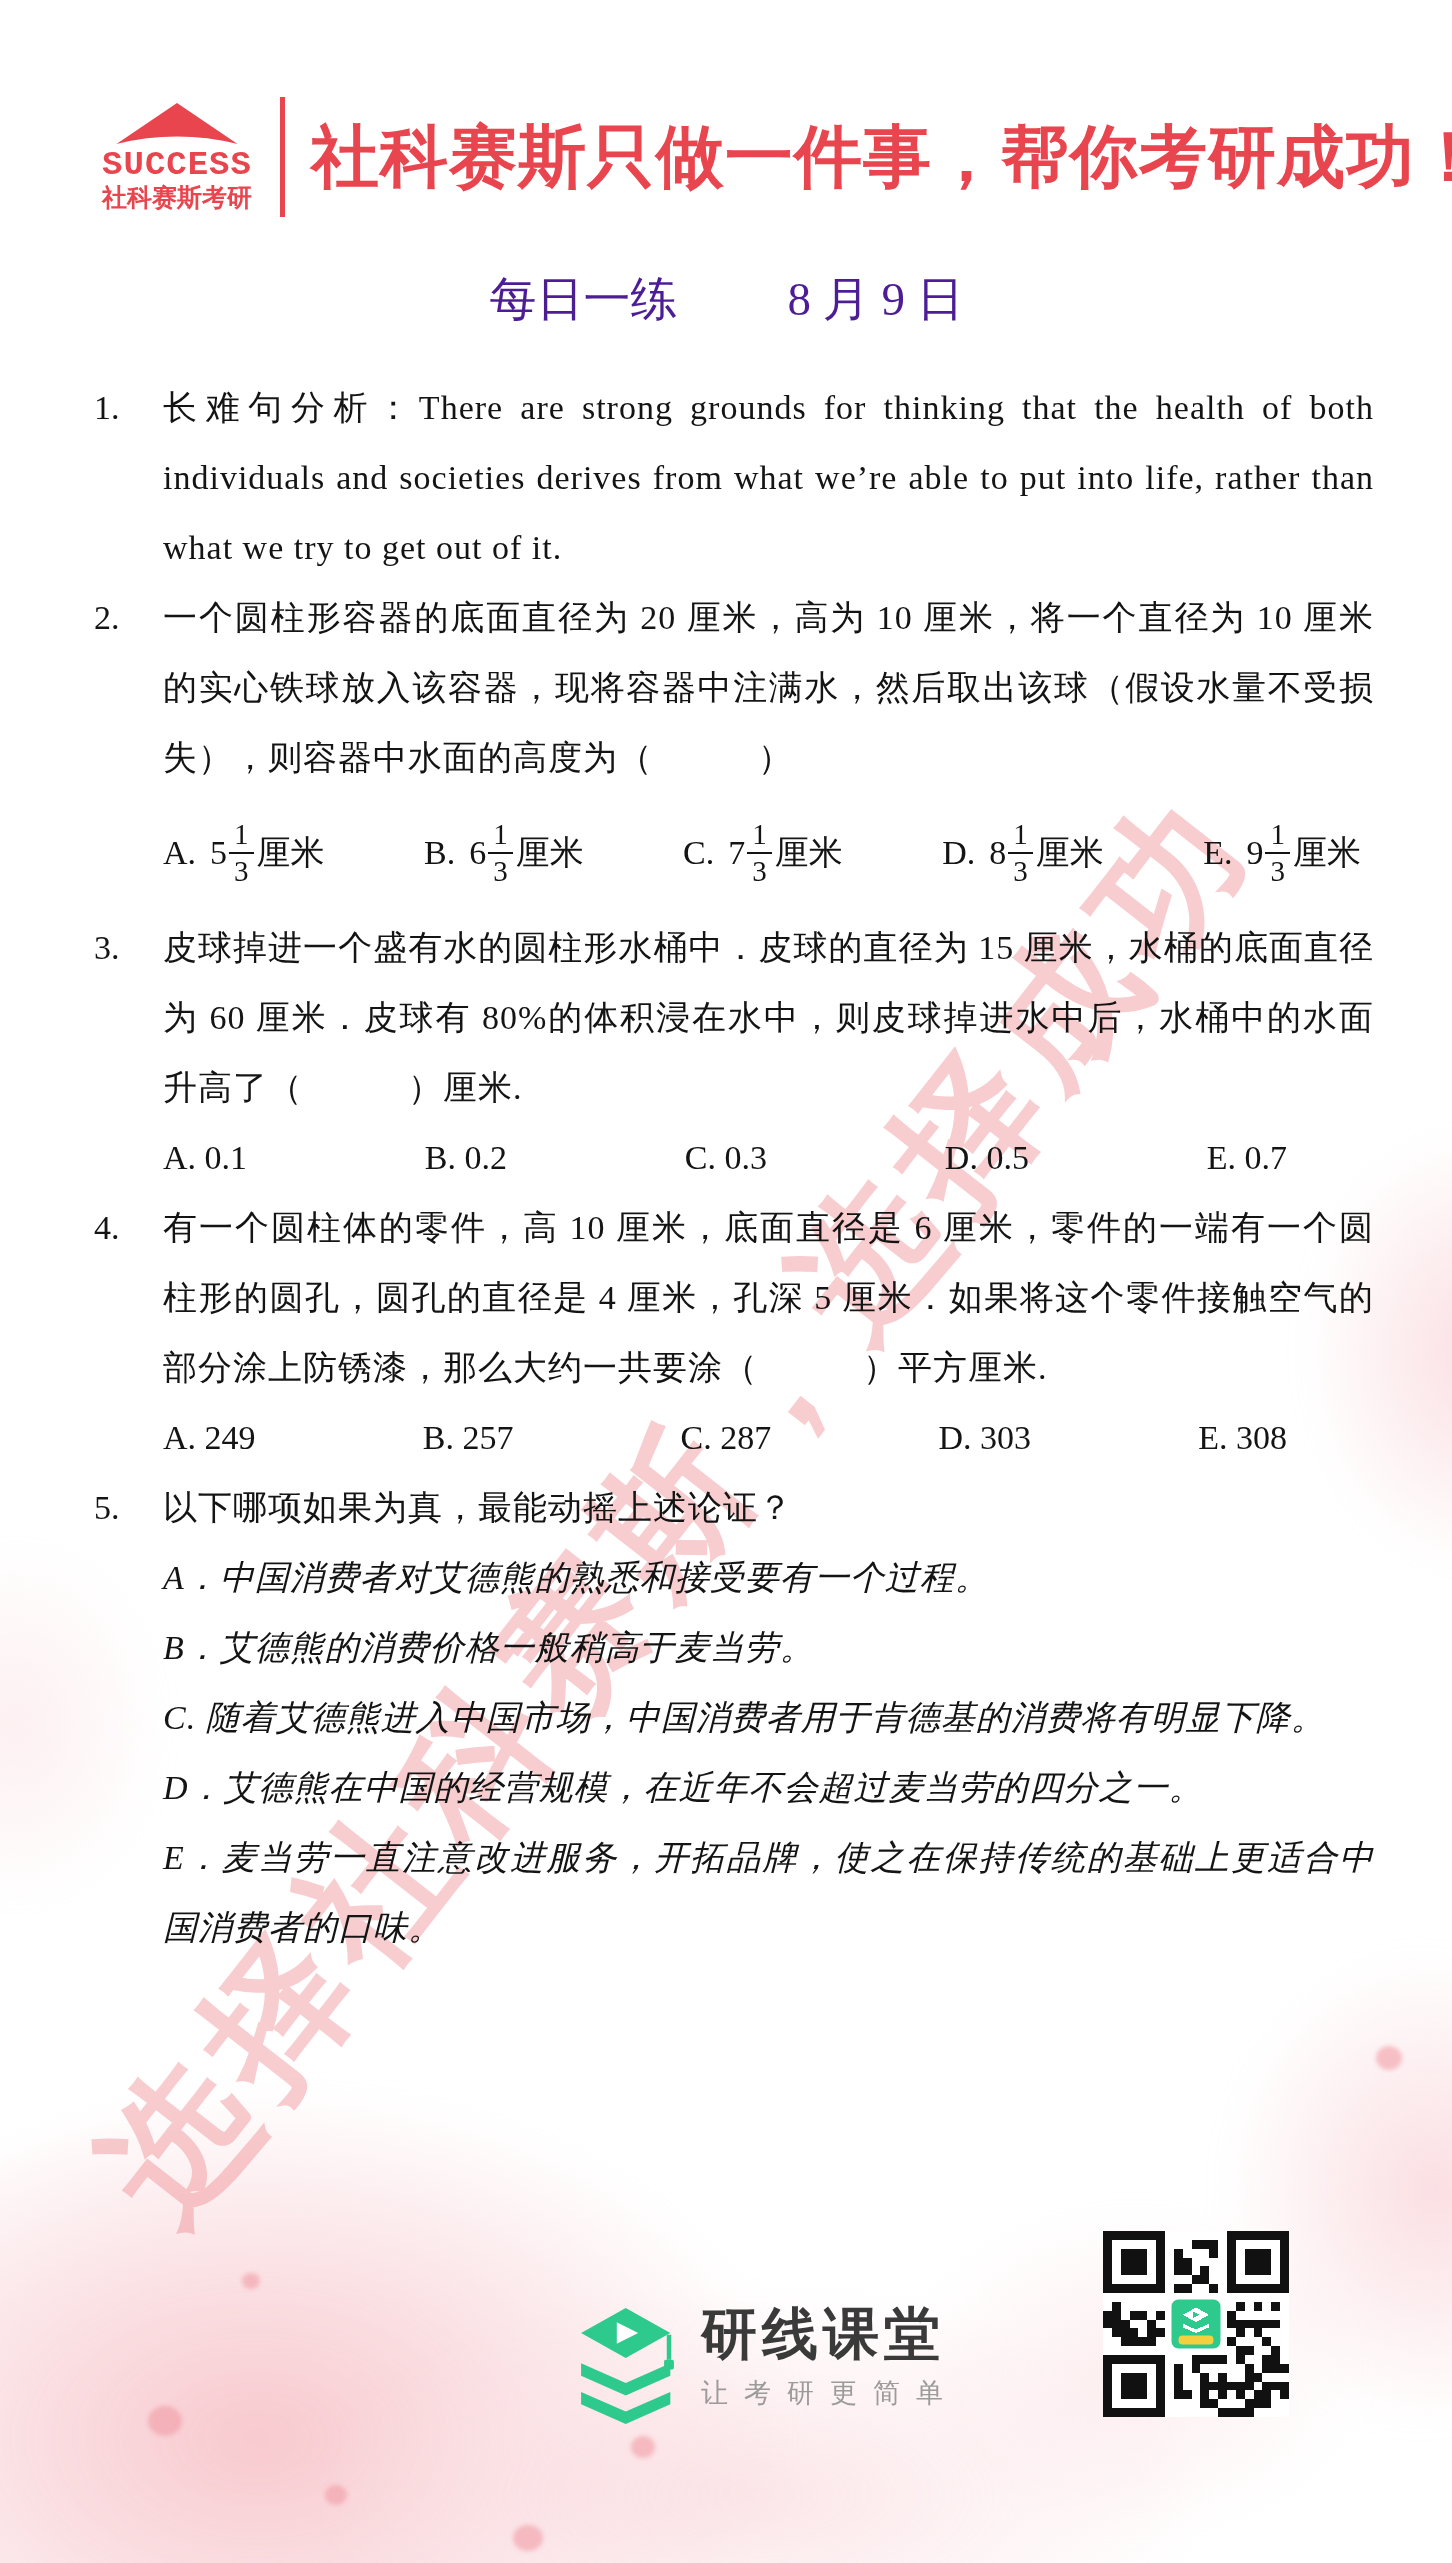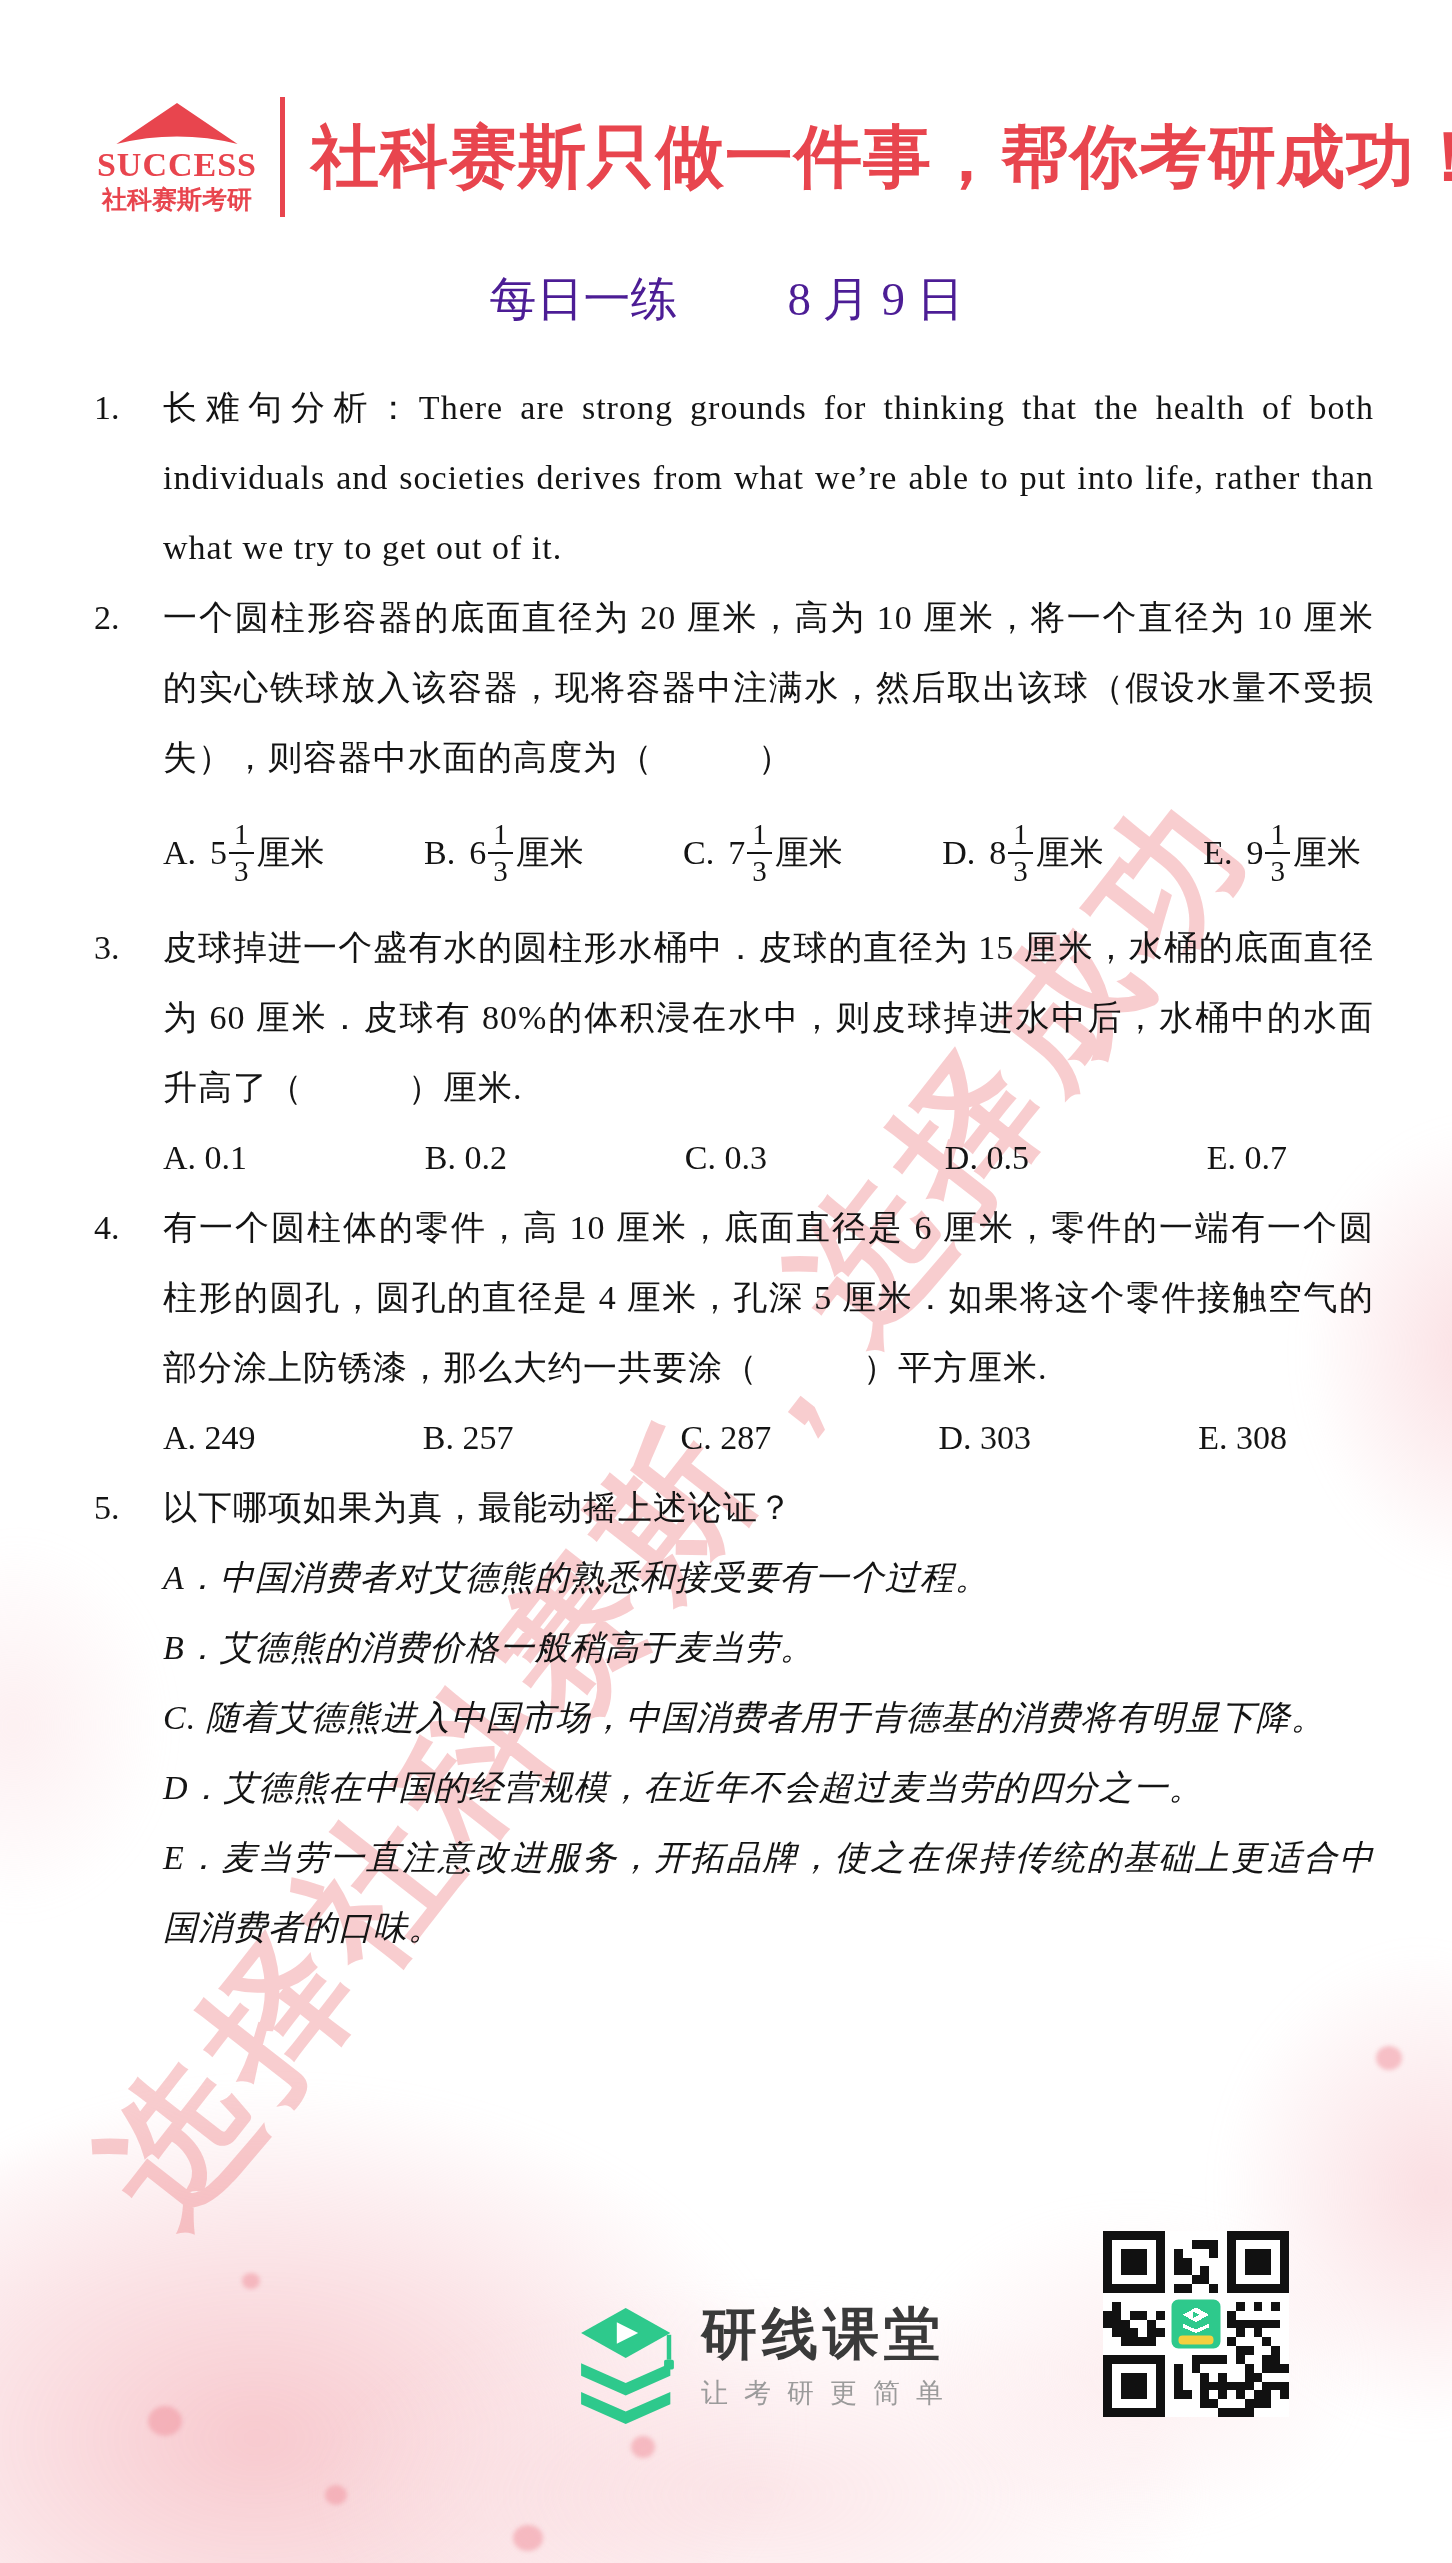--- a/index.html
+++ b/index.html
@@ -33,21 +33,21 @@
   .watermark{
     position:absolute;left:57px;top:2140px;z-index:1;
     transform:rotate(-52deg);transform-origin:0 0;
     font-family:"Liberation Sans","DejaVu Sans",sans-serif;
     font-weight:700;font-size:146px;letter-spacing:14px;white-space:nowrap;
     color:rgba(236,116,123,.36);pointer-events:none;
   }
   
   .header{position:absolute;left:94px;top:97px;display:flex;align-items:center;z-index:2;}
   .logo{width:166px;flex:none;text-align:center;color:#E8454E;
-        font-family:Liberation Serif, serif;line-height:1;}
+        font-family:Liberation Mono, monospace;line-height:1;}
   .logo svg{display:block;margin:0 auto 4px;}
   .logo-name{font-size:34px;font-weight:800;letter-spacing:1px;}
   .logo-sub{font-size:25px;font-weight:800;margin-top:5px;letter-spacing:0px;}
   .hdr-divider{width:5px;height:120px;background:#E8454E;margin:0 26px 0 20px;flex:none;}
   .slogan{
     font-family:"Liberation Sans","DejaVu Sans",sans-serif;
     font-size:68px;font-weight:800;color:#E8454E;letter-spacing:1px;white-space:nowrap;
   }
   
   .title{position:absolute;left:0;top:268px;width:100%;text-align:center;z-index:2;

